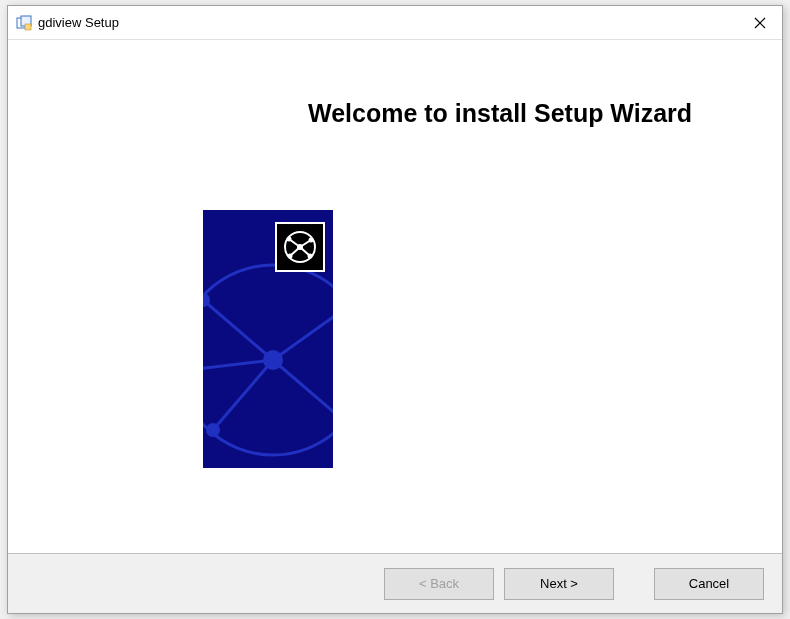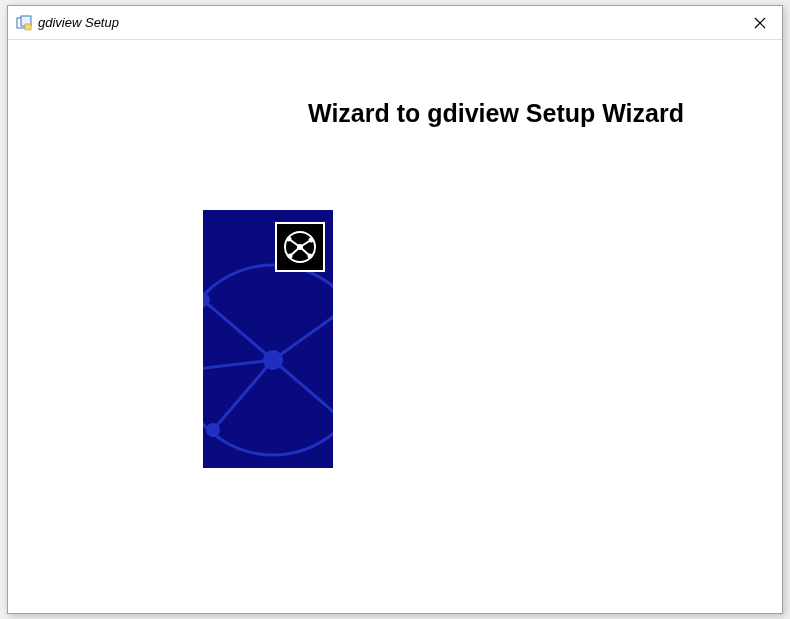--- a/index.html
+++ b/index.html
@@ -57,21 +57,20 @@
       flex-direction: column;
     }
     
     .titlebar {
       height: 34px;
       background: #ffffff;
       border-bottom: 1px solid #e0e0e0;
       display: flex;
       align-items: center;
       padding: 0 0 0 8px;
-      font-style: italic;
     }
     
     .titlebar-icon {
       width: 16px;
       height: 16px;
       margin-right: 6px;
     }
     
     .titlebar-title {
       font-size: 13px;
@@ -207,21 +206,21 @@
     <span class="titlebar-title">gdiview Setup</span>
     <div class="titlebar-close">
       <svg viewBox="0 0 12 12">
         <line x1="1" y1="1" x2="11" y2="11" stroke="#000" stroke-width="1.2"></line>
         <line x1="11" y1="1" x2="1" y2="11" stroke="#000" stroke-width="1.2"></line>
       </svg>
     </div>
   </div>
 
   <div class="content-area">
-    <div class="wizard-heading">Wizard to gdiview Setup Wizard</div>
+    <div class="wizard-heading">Welcome to install Setup Wizard</div>
 
     <div class="wizard-banner">
       <svg class="banner-graphic" viewBox="0 0 200 200">
         <circle cx="100" cy="100" r="95" fill="none" stroke="#2030c0" stroke-width="3"></circle>
         <circle cx="100" cy="100" r="10" fill="#2030c0"></circle>
         <line x1="100" y1="100" x2="30" y2="40" stroke="#2030c0" stroke-width="3"></line>
         <circle cx="30" cy="40" r="7" fill="#2030c0"></circle>
         <line x1="100" y1="100" x2="170" y2="50" stroke="#2030c0" stroke-width="3"></line>
         <circle cx="170" cy="50" r="7" fill="#2030c0"></circle>
         <line x1="100" y1="100" x2="170" y2="160" stroke="#2030c0" stroke-width="3"></line>
@@ -242,14 +241,20 @@
           <line x1="18" y1="18" x2="28" y2="27" stroke="#fff" stroke-width="2"></line>
           <circle cx="28" cy="27" r="2.5" fill="#fff"></circle>
           <line x1="18" y1="18" x2="8" y2="27" stroke="#fff" stroke-width="2"></line>
           <circle cx="8" cy="27" r="2.5" fill="#fff"></circle>
         </svg>
       </div>
     </div>
 
   </div>
 
+  <div class="button-bar">
+    <button class="btn" disabled="">&lt; Back</button>
+    <button class="btn">Next &gt;</button>
+    <div class="btn-gap"></div>
+    <button class="btn">Cancel</button>
+  </div>
 
 </div>
 
 </body></html>

